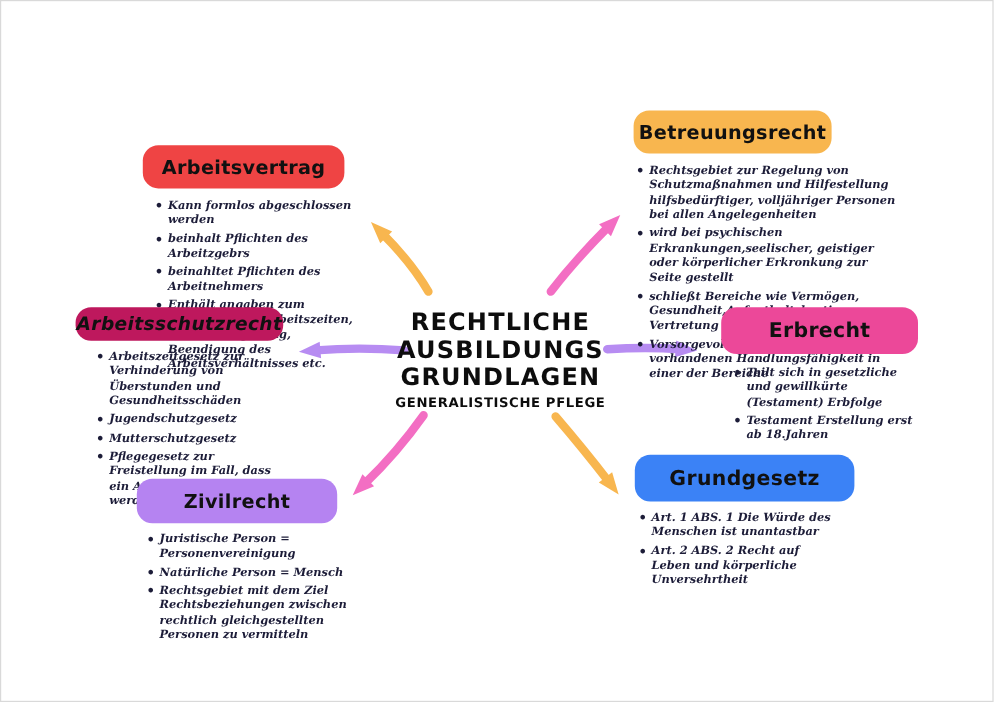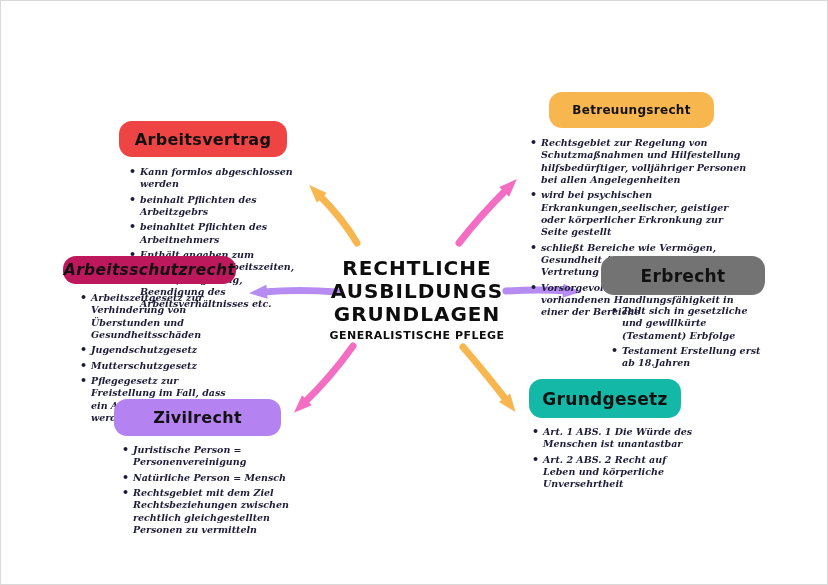--- a/index.html
+++ b/index.html
@@ -79,57 +79,57 @@
     <div class="pill" style="width: 168px; height: 36px; font-size: 16px; background-color: #ef4444;">Arbeitsvertrag</div>
     <ul class="bullets" style="margin: 9px 12px 0px 10px; width: 168px; color: rgb(28, 28, 56);">
       <li>Kann formlos abgeschlossen werden</li>
       <li>beinhalt Pflichten des Arbeitzgebrs</li>
       <li>beinahltet Pflichten des Arbeitnehmers</li>
       <li>Enthält angaben zum Tätigkeitsfeld, Arbeitszeiten, Urlaub, Vergütung, Beendigung des Arbeitsverhältnisses etc.</li>
     </ul>
   </section>
 
   <section class="node" style="left:527px;top:91px;width:224px;">
-    <div class="pill" style="width: 165px; height: 36px; font-size: 12px; margin-left: 21px; background-color: rgb(248, 182, 79);">Betreuungsrecht</div>
+    <div class="pill" style="width: 165px; height: 36px; font-size: 16px; background-color: rgb(248, 182, 79);">Betreuungsrecht</div>
     <ul class="bullets" style="margin: 9px 0px 0px 2px; width: 220px; color: rgb(28, 28, 56);">
       <li>Rechtsgebiet zur Regelung von Schutzmaßnahmen und Hilfestellung hilfsbedürftiger, volljähriger Personen bei allen Angelegenheiten</li>
       <li>wird bei psychischen Erkrankungen,seelischer, geistiger oder körperlicher Erkronkung zur Seite gestellt</li>
       <li>schließt Bereiche wie Vermögen, Gesundheit,Aufenthaltsbestimmung, Vertretung vor Gericht und Behörden</li>
       <li>Vorsorgevollmacht im Falle der nicht vorhandenen Handlungsfähigkeit in einer der Bereiche</li>
     </ul>
   </section>
 
   <section class="node" style="left:62px;top:255px;width:178px;">
     <div class="pill" style="width: 173px; height: 28px; font-size: 15.5px; background-color: #be185d; font-style: italic;">Arbeitsschutzrecht</div>
     <ul class="bullets" style="margin: 8px 0px 0px 17px; width: 155px; color: rgb(28, 28, 56);">
       <li>Arbeitszeitgesetz zur Verhinderung von Überstunden und Gesundheitsschäden</li>
       <li>Jugendschutzgesetz</li>
       <li>Mutterschutzgesetz</li>
       <li>Pflegegesetz zur Freistellung im Fall, dass ein Angehöriger gepflegt werden muss</li>
     </ul>
   </section>
 
   <section class="node" style="left:600px;top:255px;width:168px;">
-    <div class="pill" style="width: 164px; height: 39px; font-size: 17px; background-color: #737373;">Erbrecht</div>
+    <div class="pill" style="width: 164px; height: 39px; font-size: 17px; background-color: #ec4899;">Erbrecht</div>
     <ul class="bullets" style="margin: 10px 0px 0px 10px; width: 152px; color: rgb(28, 28, 56);">
       <li>Teilt sich in gesetzliche und gewillkürte (Testament) Erbfolge</li>
       <li>Testament Erstellung erst ab 18.Jahren</li>
     </ul>
   </section>
 
   <section class="node" style="left:113px;top:398px;width:192px;">
     <div class="pill" style="width: 167px; height: 37px; font-size: 16px; background-color: rgb(181, 131, 241);">Zivilrecht</div>
     <ul class="bullets" style="margin: 8px 0px 0px 8px; width: 182px; color: rgb(28, 28, 56);">
       <li>Juristische Person = Personenvereinigung</li>
       <li>Natürliche Person = Mensch</li>
       <li>Rechtsgebiet mit dem Ziel Rechtsbeziehungen zwischen rechtlich gleichgestellten Personen zu vermitteln</li>
     </ul>
   </section>
 
   <section class="node" style="left:528px;top:378px;width:186px;">
-    <div class="pill" style="width: 152px; height: 39px; font-size: 17px; background-color: #14b8a6;">Grundgesetz</div>
+    <div class="pill" style="width: 183px; height: 39px; font-size: 17px; background-color: #3b82f6;">Grundgesetz</div>
     <ul class="bullets" style="margin: 8px 0px 0px 3px; width: 168px; color: rgb(28, 28, 56);">
       <li>Art. 1 ABS. 1 Die Würde des Menschen ist unantastbar</li>
       <li>Art. 2 ABS. 2 Recht auf Leben und körperliche Unversehrtheit</li>
     </ul>
   </section>
 
 </div>
 
 </body></html>

